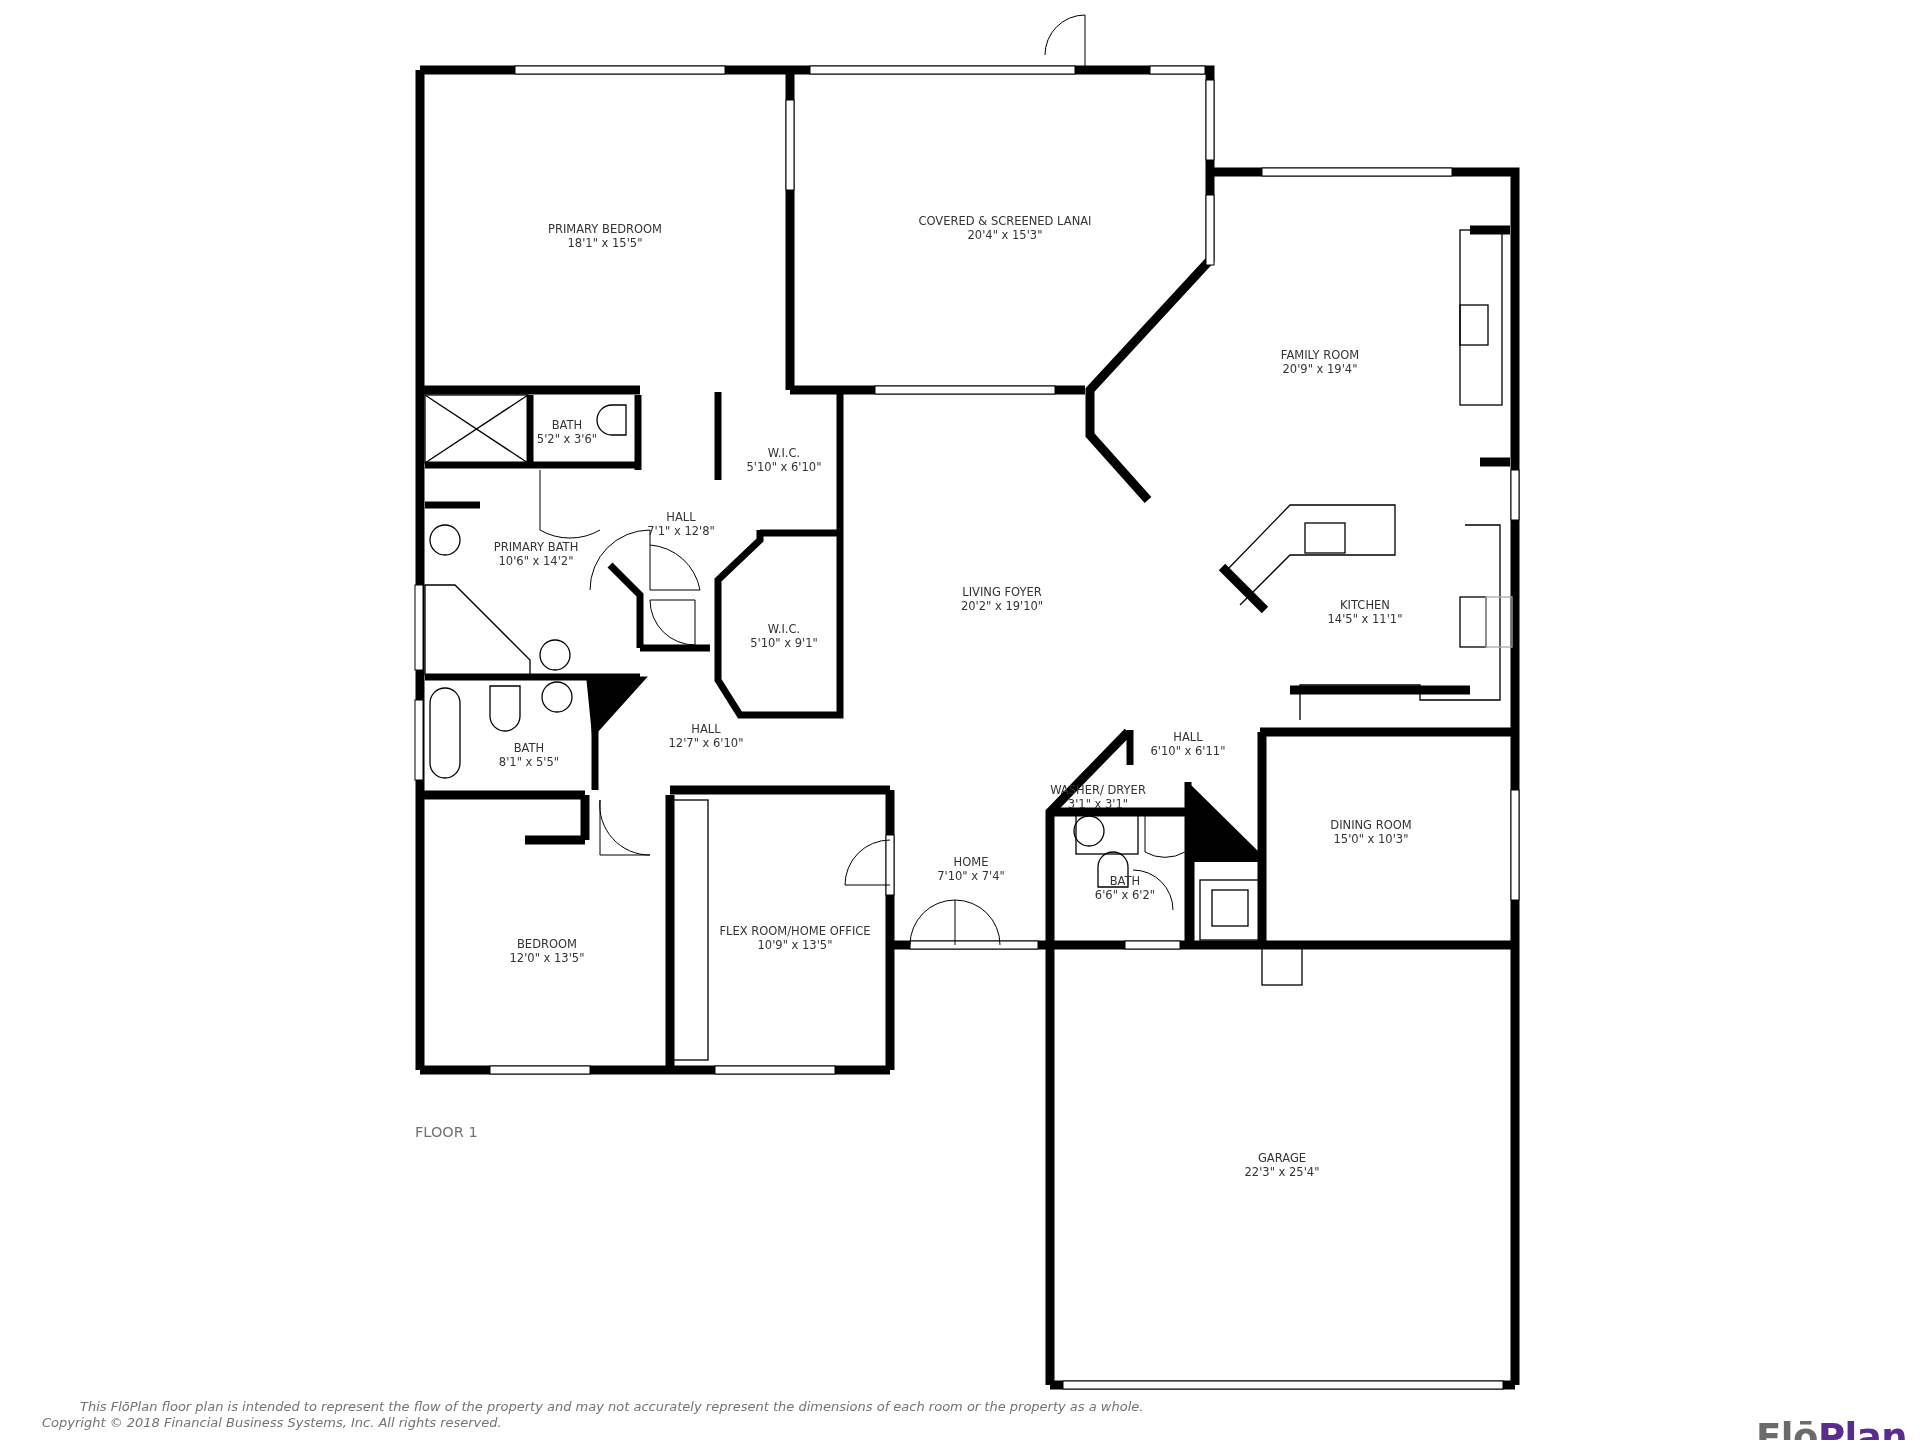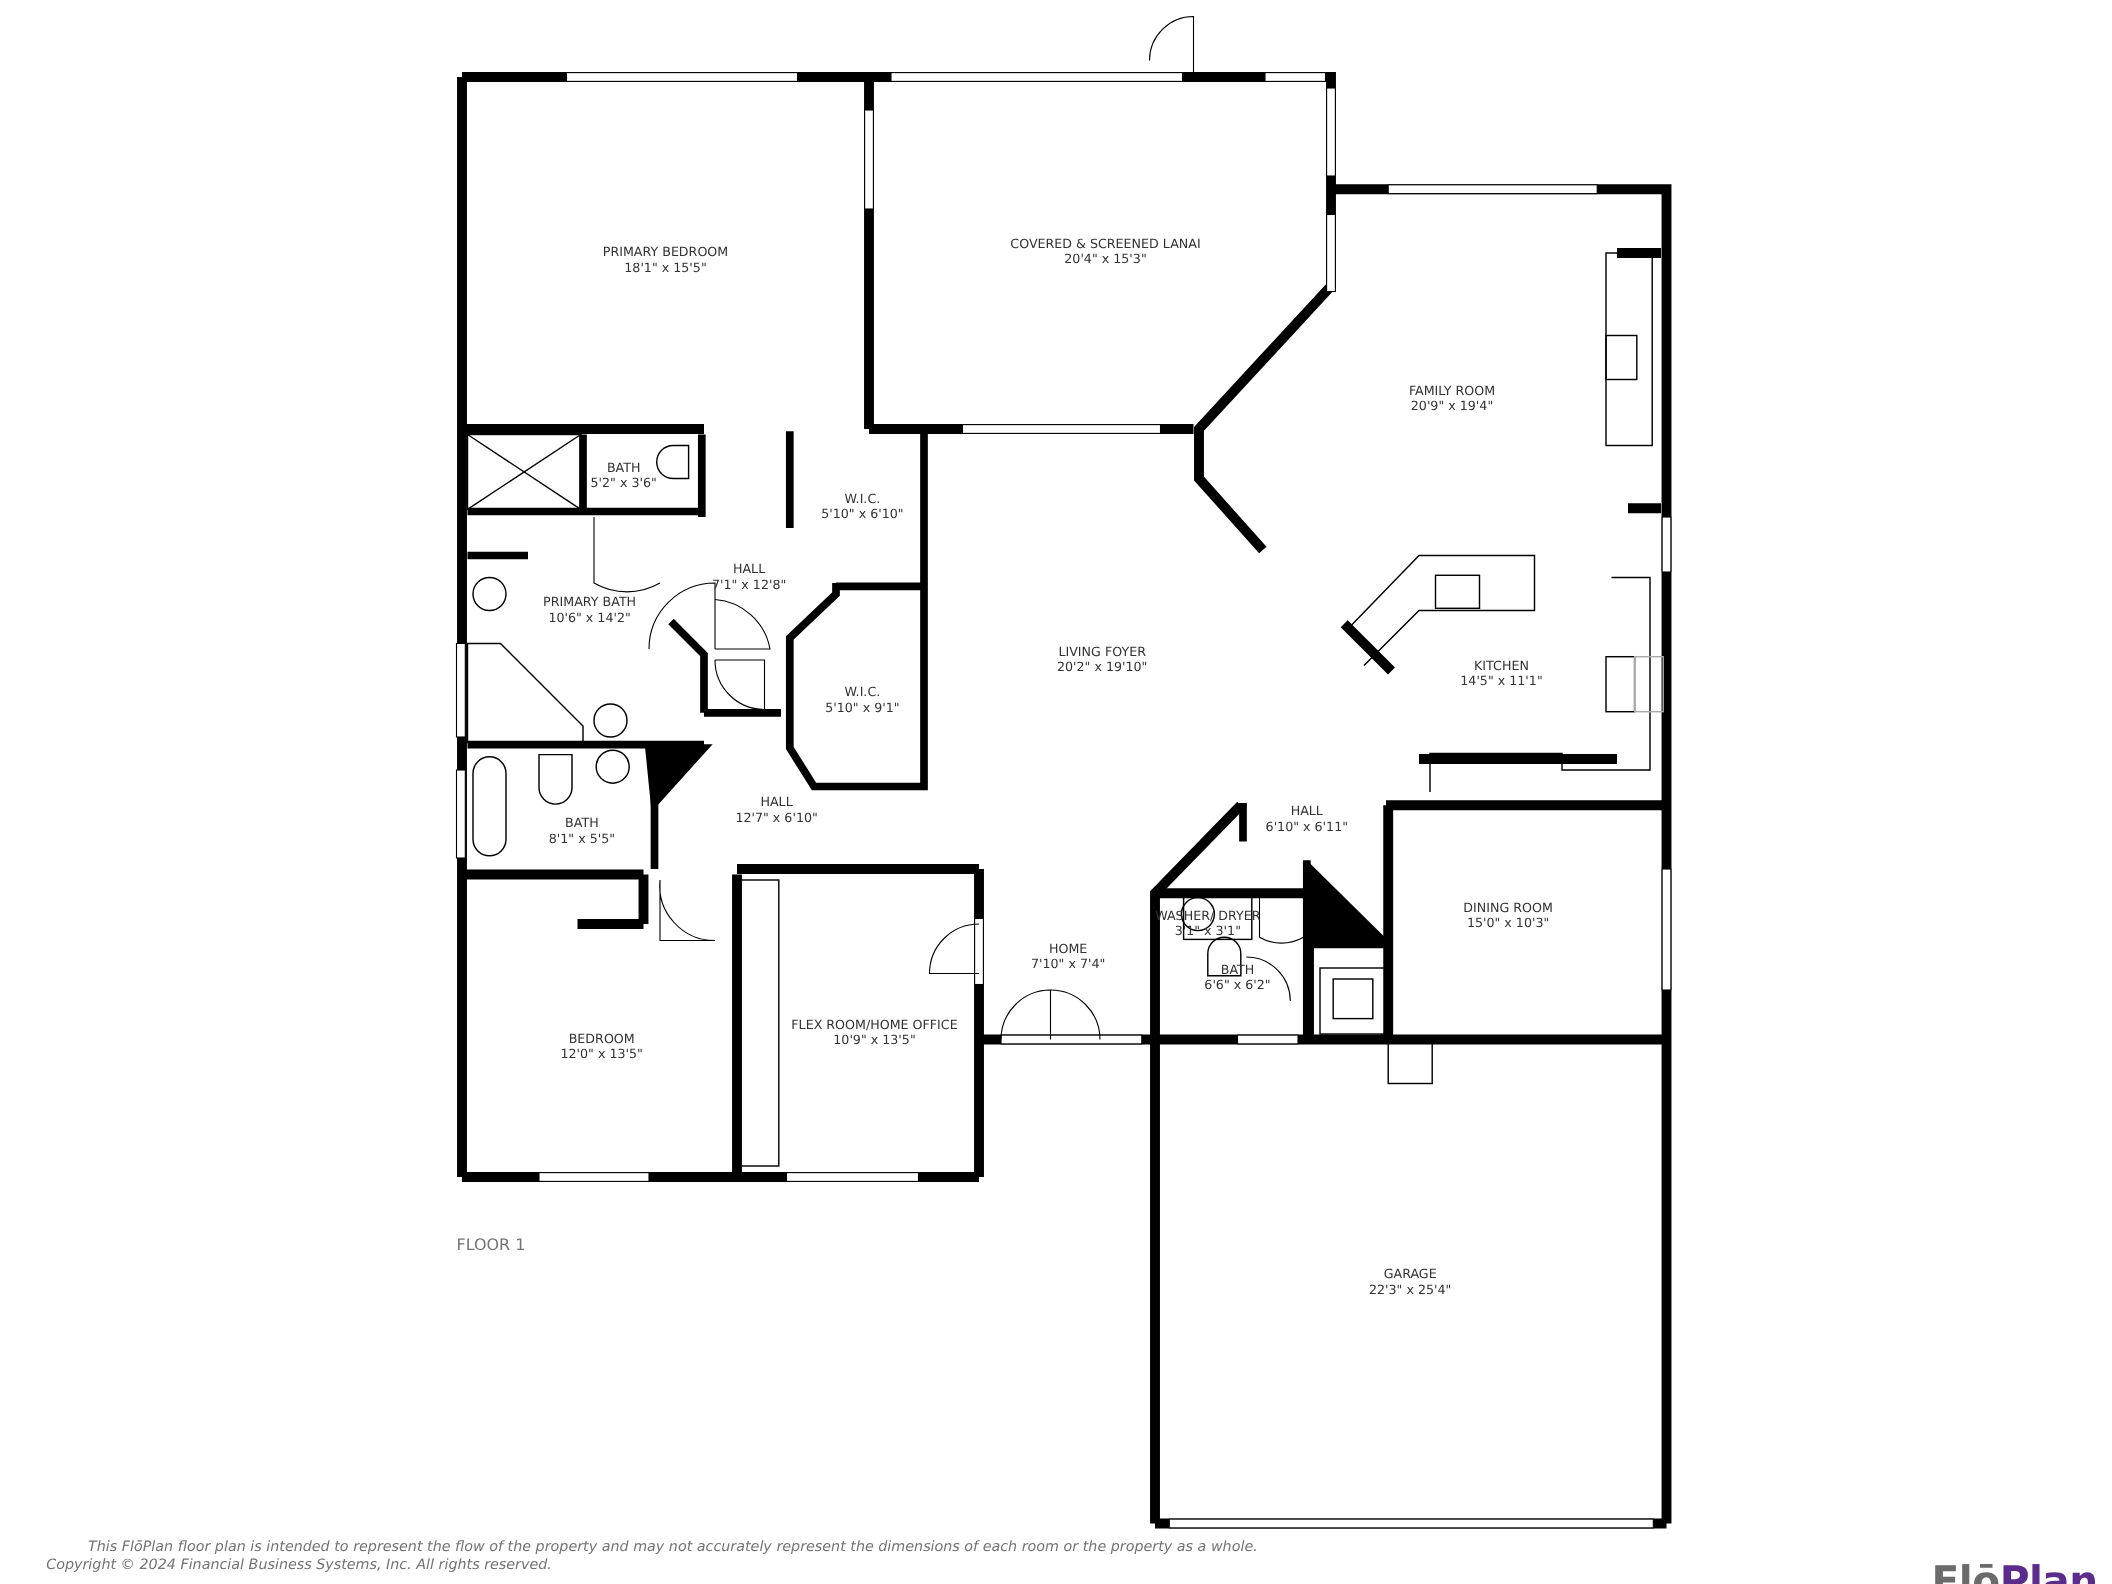--- a/index.html
+++ b/index.html
@@ -189,21 +189,21 @@
   <div>12'7" x 6'10"</div>
 </div>
 <div class="room-label" style="left:529px;top:741px;">
   <div>BATH</div>
   <div>8'1" x 5'5"</div>
 </div>
 <div class="room-label" style="left:1188px;top:730px;">
   <div>HALL</div>
   <div>6'10" x 6'11"</div>
 </div>
-<div class="room-label" style="left:1098px;top:783px;margin-top:42px;">
+<div class="room-label" style="left:1098px;top:783px;">
   <div>WASHER/ DRYER</div>
   <div>3'1" x 3'1"</div>
 </div>
 <div class="room-label" style="left:1371px;top:818px;">
   <div>DINING ROOM</div>
   <div>15'0" x 10'3"</div>
 </div>
 <div class="room-label" style="left:971px;top:855px;">
   <div>HOME</div>
   <div>7'10" x 7'4"</div>
@@ -221,17 +221,17 @@
   <div>10'9" x 13'5"</div>
 </div>
 <div class="room-label" style="left:1282px;top:1151px;">
   <div>GARAGE</div>
   <div>22'3" x 25'4"</div>
 </div>
 
 <div class="floor-label">FLOOR 1</div>
 
 <div class="disclaimer" style="left:80px;top:1399px;">This FlōPlan floor plan is intended to represent the flow of the property and may not accurately represent the dimensions of each room or the property as a whole.</div>
-<div class="disclaimer" style="left:42px;top:1415px;">Copyright © 2024 Financial Business Systems, Inc. All rights reserved.</div>
+<div class="disclaimer" style="left:42px;top:1415px;">Copyright © 2018 Financial Business Systems, Inc. All rights reserved.</div>
 
 <div class="logo">
   <span class="flo">Flō</span><span class="plan">Plan</span>
 </div>
 
 </body></html>

